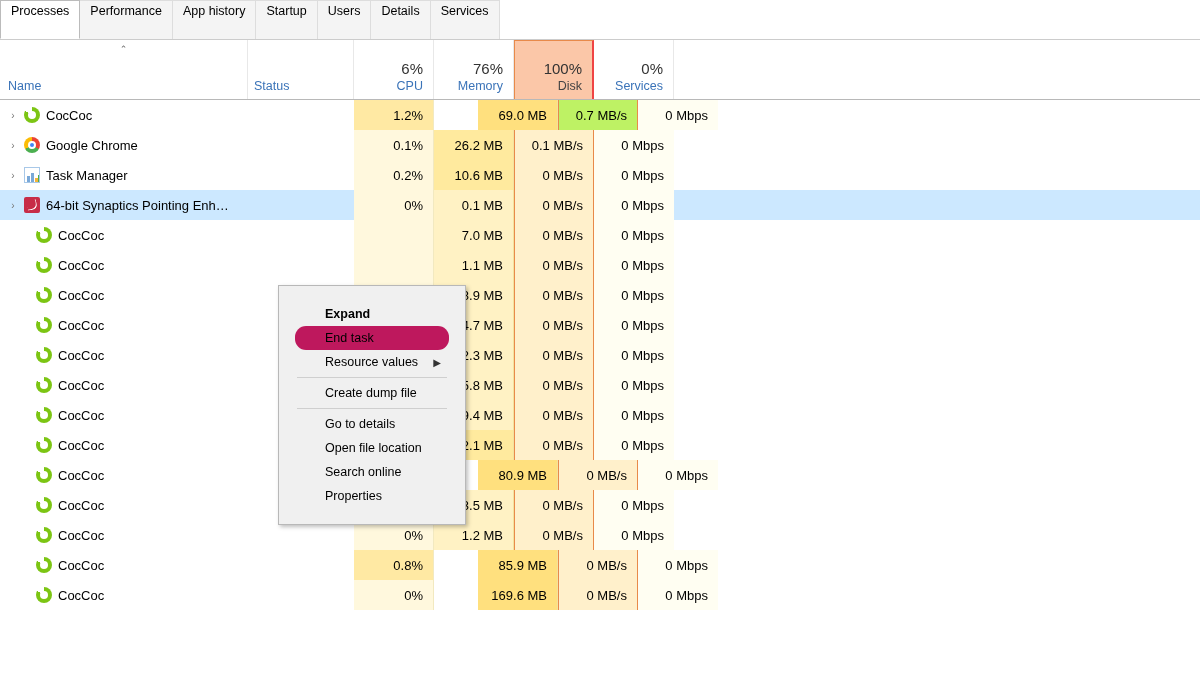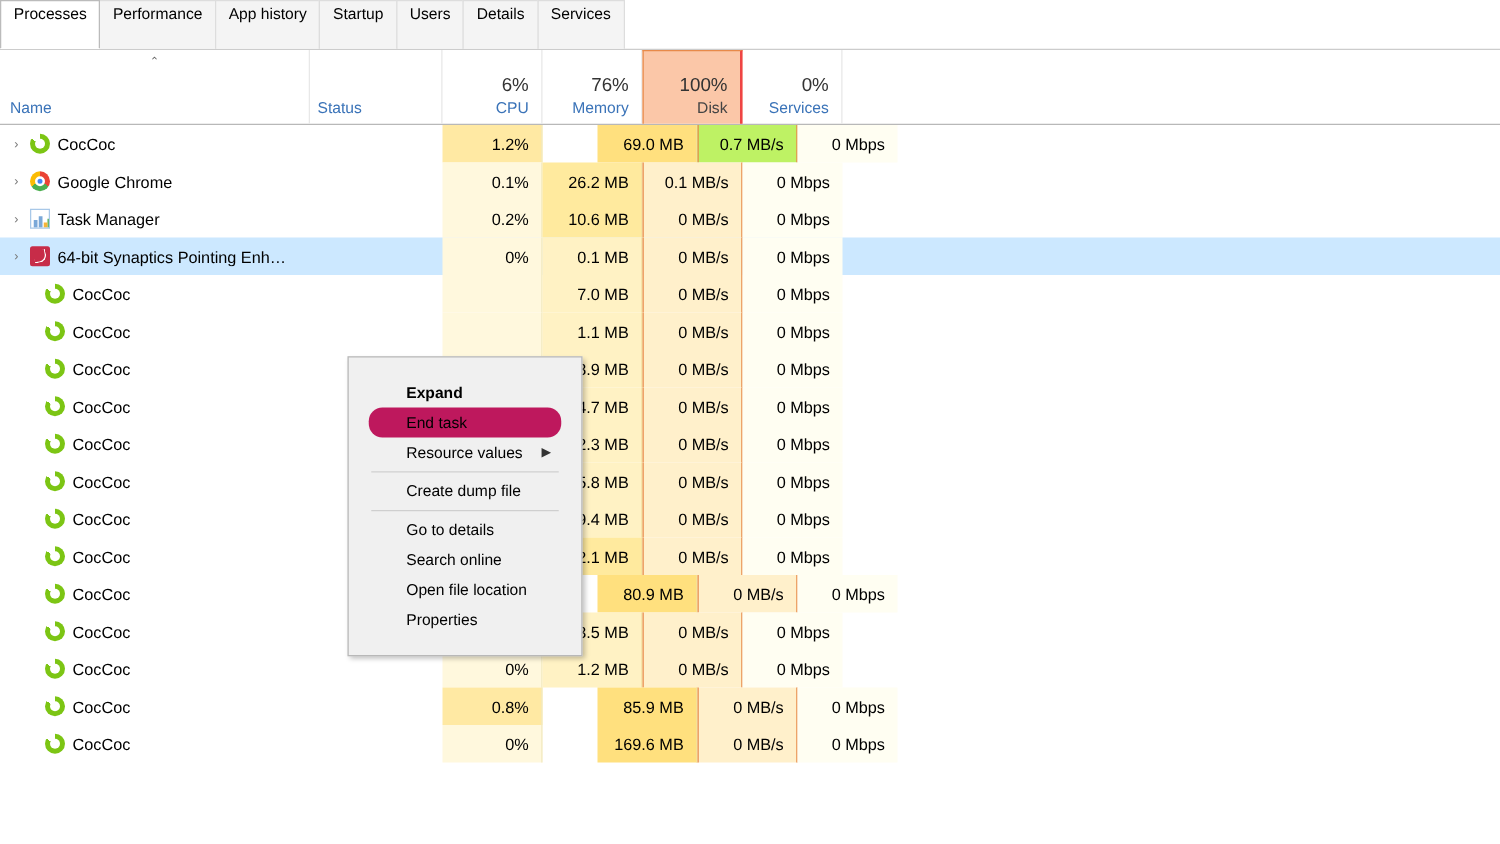--- a/index.html
+++ b/index.html
@@ -445,16 +445,16 @@
 </div>
 
 <div class="context-menu" id="ctx">
     <div class="menu-item bold">Expand</div>
     <div class="menu-item hover">End task</div>
     <div class="menu-item">Resource values<span class="menu-arrow">▶</span></div>
     <div class="menu-sep"></div>
     <div class="menu-item">Create dump file</div>
     <div class="menu-sep"></div>
     <div class="menu-item">Go to details</div>
+    <div class="menu-item">Open file location</div>
     <div class="menu-item">Search online</div>
-    <div class="menu-item">Open file location</div>
     <div class="menu-item">Properties</div>
   </div>
 
 </body></html>

